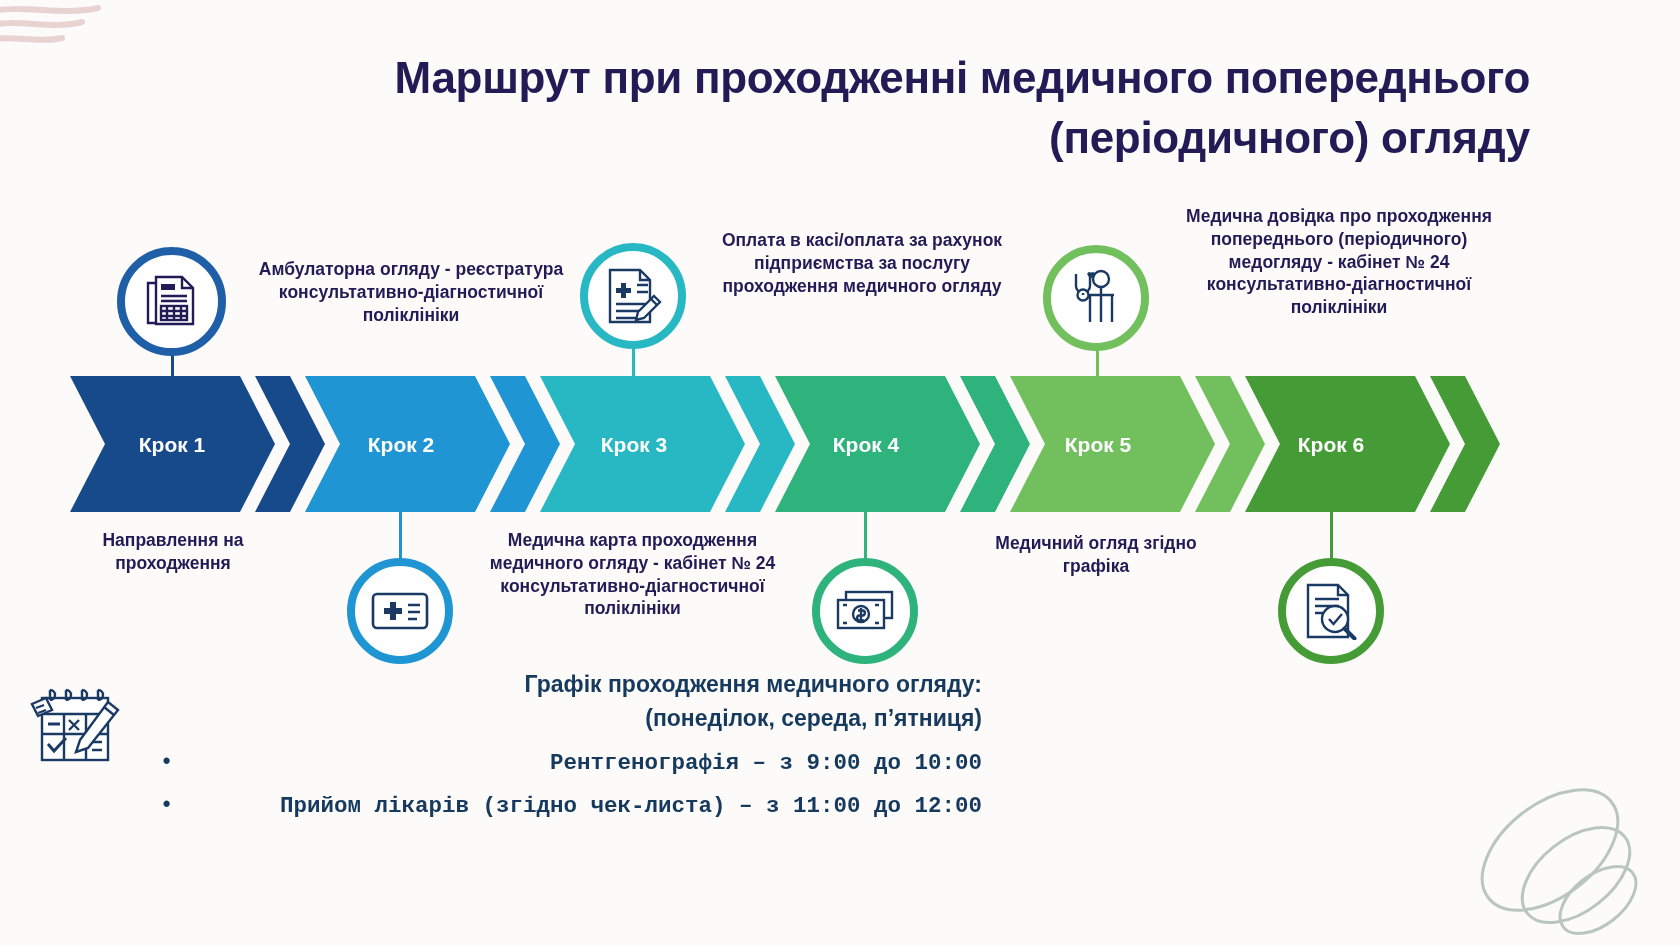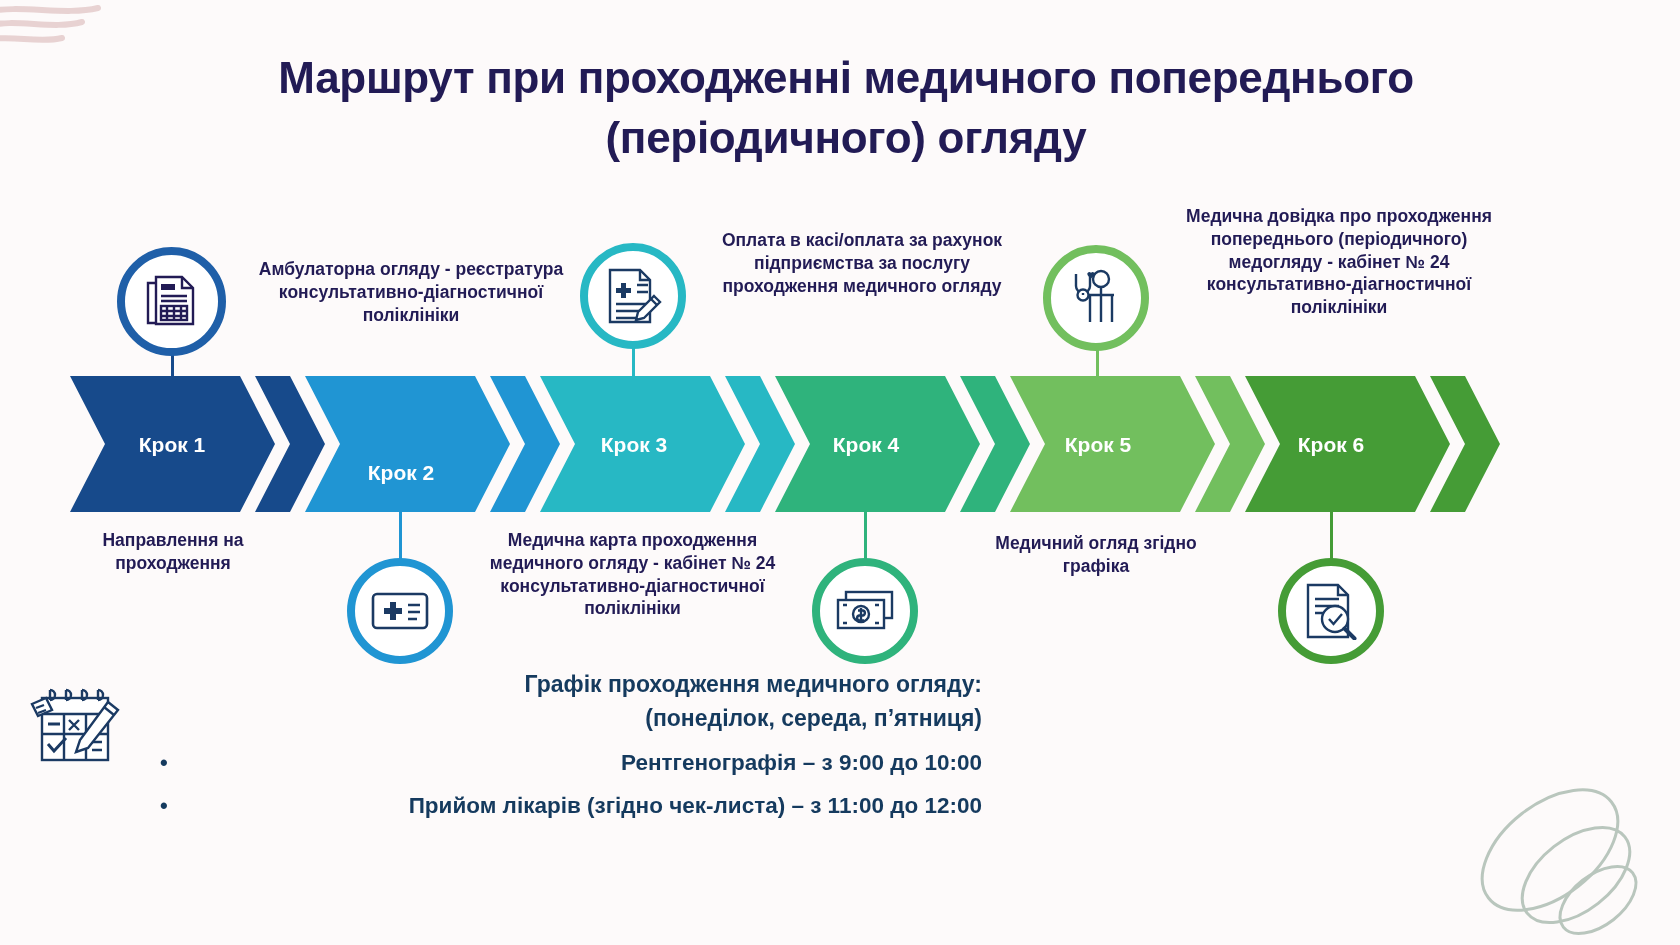--- a/index.html
+++ b/index.html
@@ -28,21 +28,21 @@
     position: absolute;
     right: 20px; bottom: 0px;
     width: 230px; height: 190px;
     pointer-events: none;
   }
 
   
   .title {
     position: absolute;
     left: 12px; right: 0; top: 48px;
-    text-align: center;
+    text-align: right;
     color: #221b55;
     font-size: 44px;
     font-weight: bold;
     line-height: 1.36;
     letter-spacing: -0.3px;
     padding: 0 150px;
   }
 
   
   .band {
@@ -126,20 +126,21 @@
     list-style: none;
     margin-top: 8px;
   }
   .sched-list li {
     position: relative;
     font-size: 22.5px;
     font-weight: bold;
     color: #153a5e;
     line-height: 1.88;
     padding-left: 38px;
+    font-family: Liberation Mono, monospace;
   }
   .sched-list li::before {
     content: "\2022";
     position: absolute;
     left: 16px;
     top: 0;
     font-size: 22px;
   }
 </style>
 </head>
@@ -188,21 +189,21 @@
 
     <path d="M940,0 L1110,0 L1145,68 L1110,136 L940,136 L975,68 Z" fill="#72bf5e"></path>
     <path d="M1125,0 L1160,0 L1195,68 L1160,136 L1125,136 L1160,68 Z" fill="#72bf5e"></path>
 
     <path d="M1175,0 L1345,0 L1380,68 L1345,136 L1175,136 L1210,68 Z" fill="#459c36"></path>
     <path d="M1360,0 L1395,0 L1430,68 L1395,136 L1360,136 L1395,68 Z" fill="#459c36"></path>
   </svg>
 </div>
 
 <div class="step-label" style="left:172px; top:445px;">Крок 1</div>
-<div class="step-label" style="left:401px; top:445px;margin-top:28px;">Крок 2</div>
+<div class="step-label" style="left:401px; top:445px;">Крок 2</div>
 <div class="step-label" style="left:634px; top:445px;">Крок 3</div>
 <div class="step-label" style="left:866px; top:445px;">Крок 4</div>
 <div class="step-label" style="left:1098px; top:445px;">Крок 5</div>
 <div class="step-label" style="left:1331px; top:445px;">Крок 6</div>
 
 <div class="callout" style="left:62px; top:529px; width:222px;">Направлення на проходження</div>
 
 <div class="callout" style="left:246px; top:258px; width:330px;">Амбулаторна огляду - реєстратура консультативно-діагностичної поліклініки</div>
 
 <div class="callout" style="left:460px; top:529px; width:345px;">Медична карта проходження медичного огляду - кабінет № 24 консультативно-діагностичної поліклініки</div>

